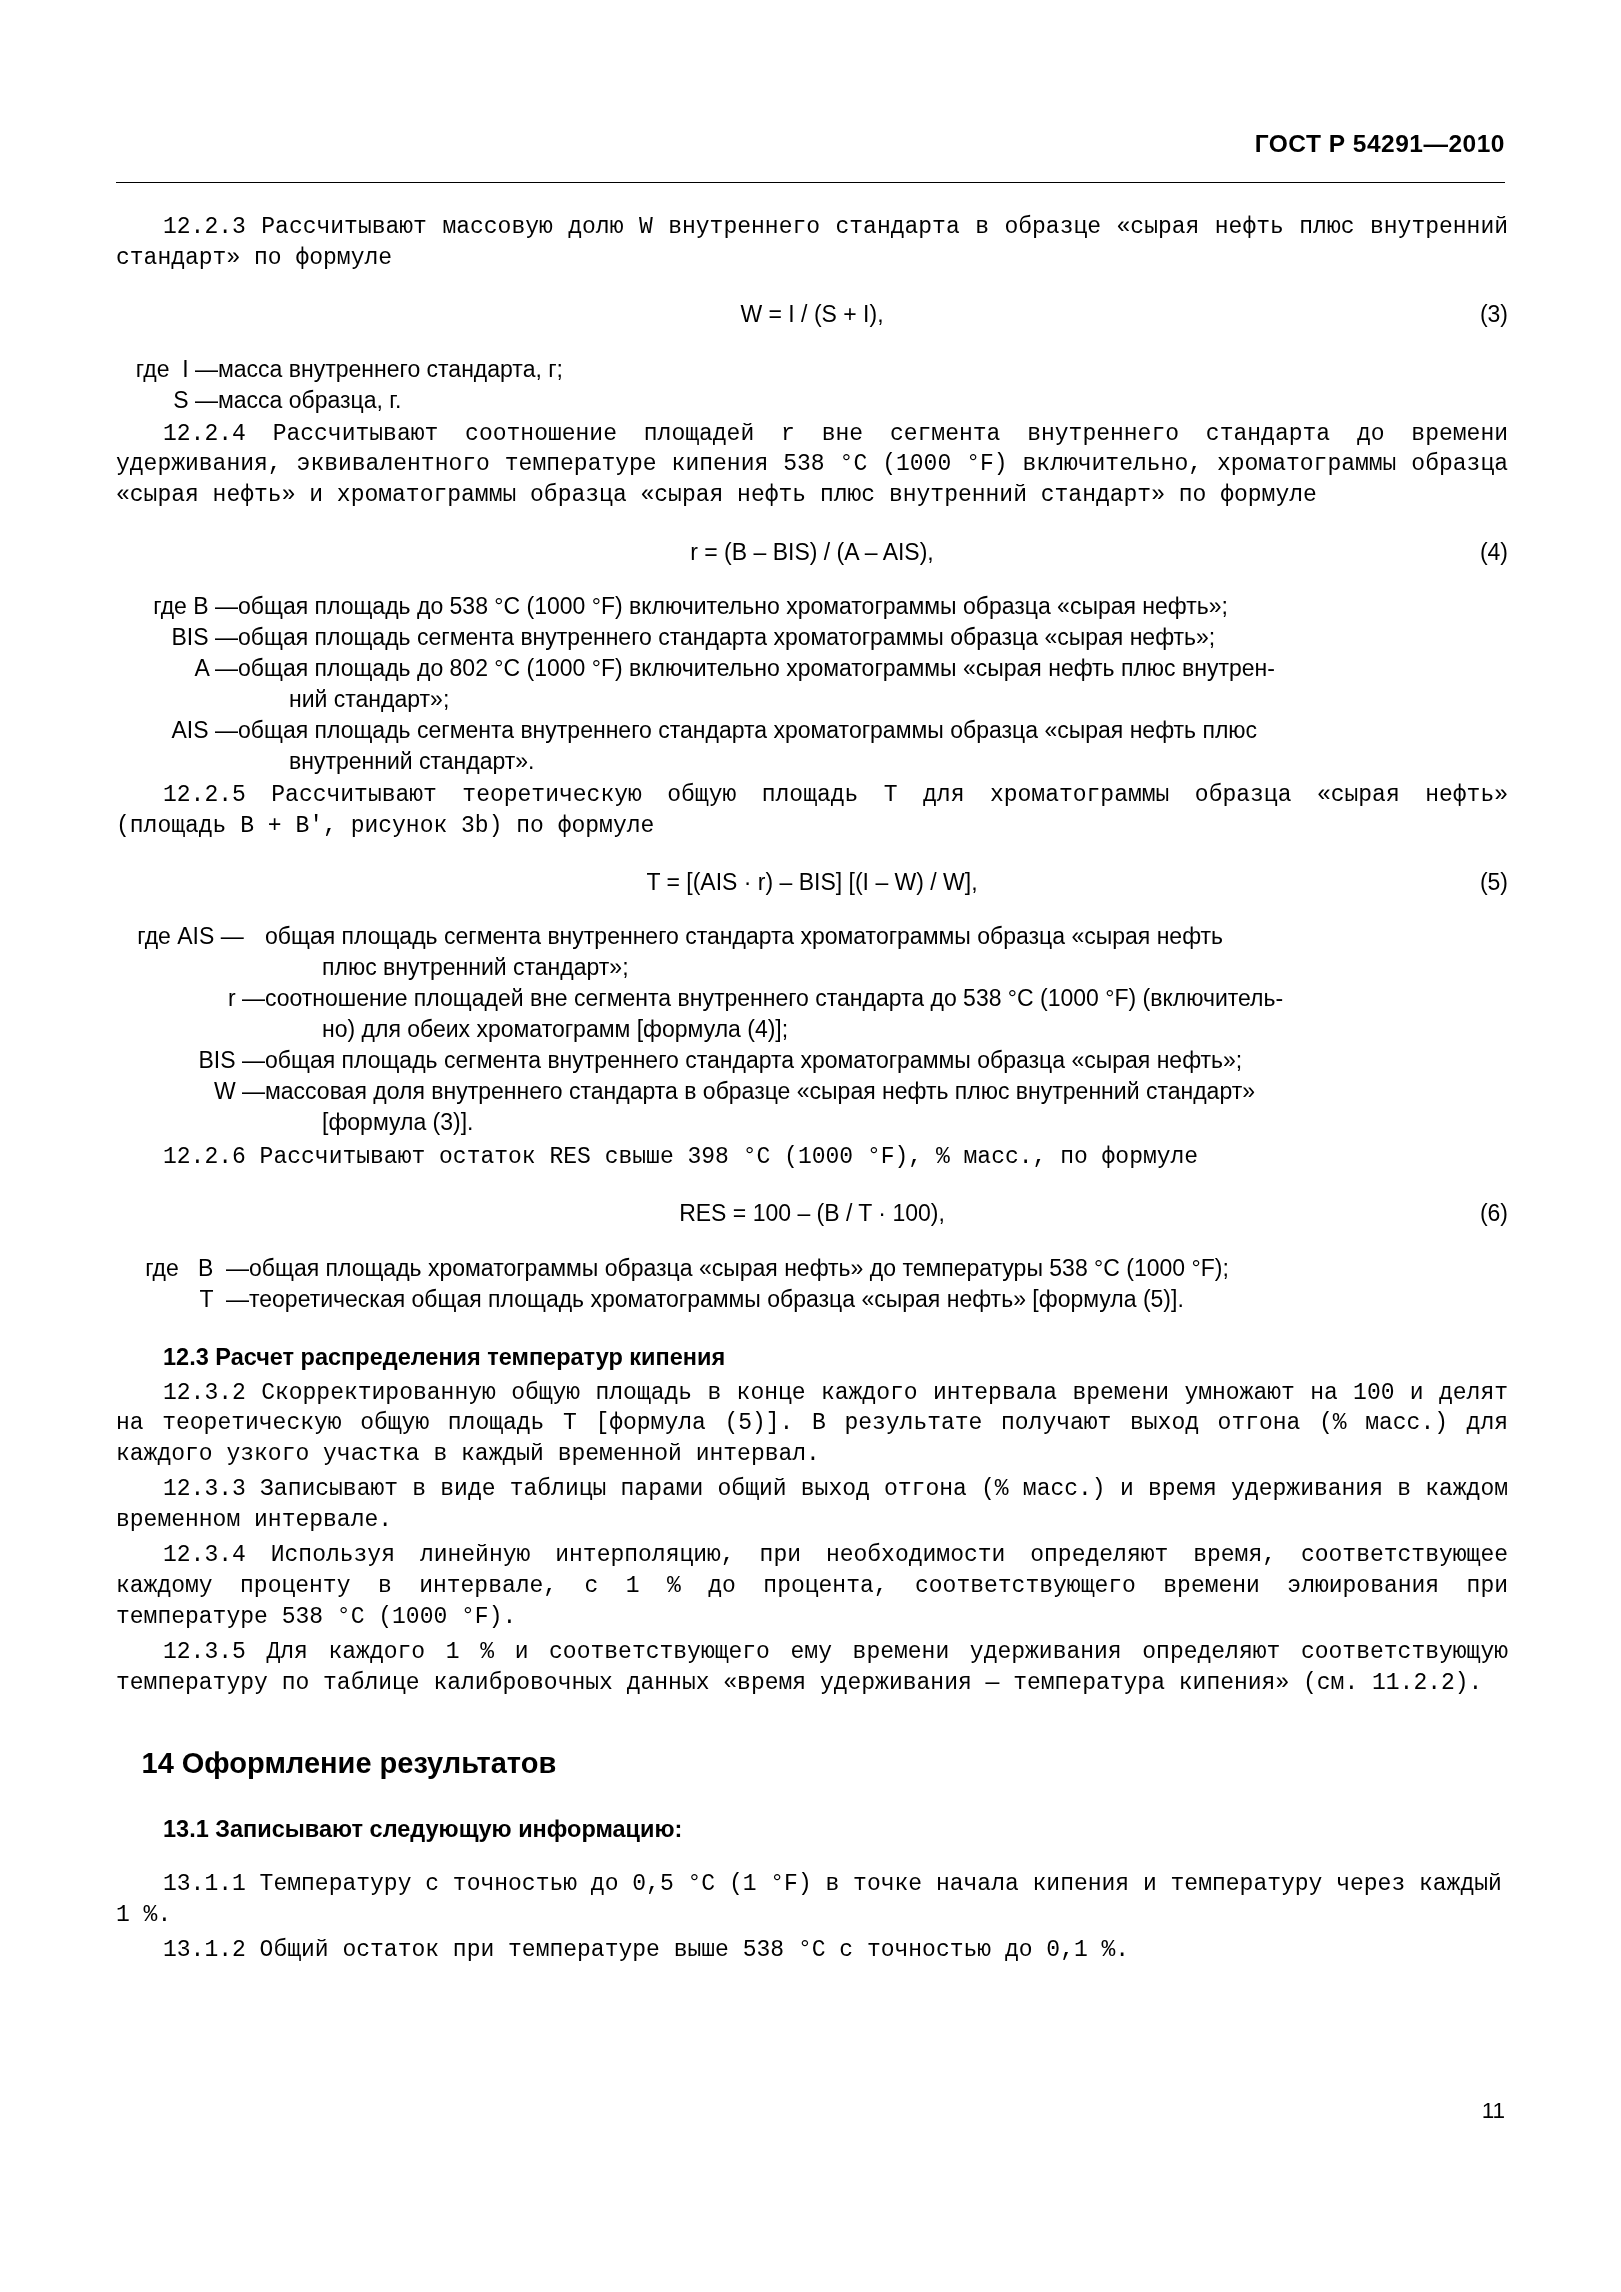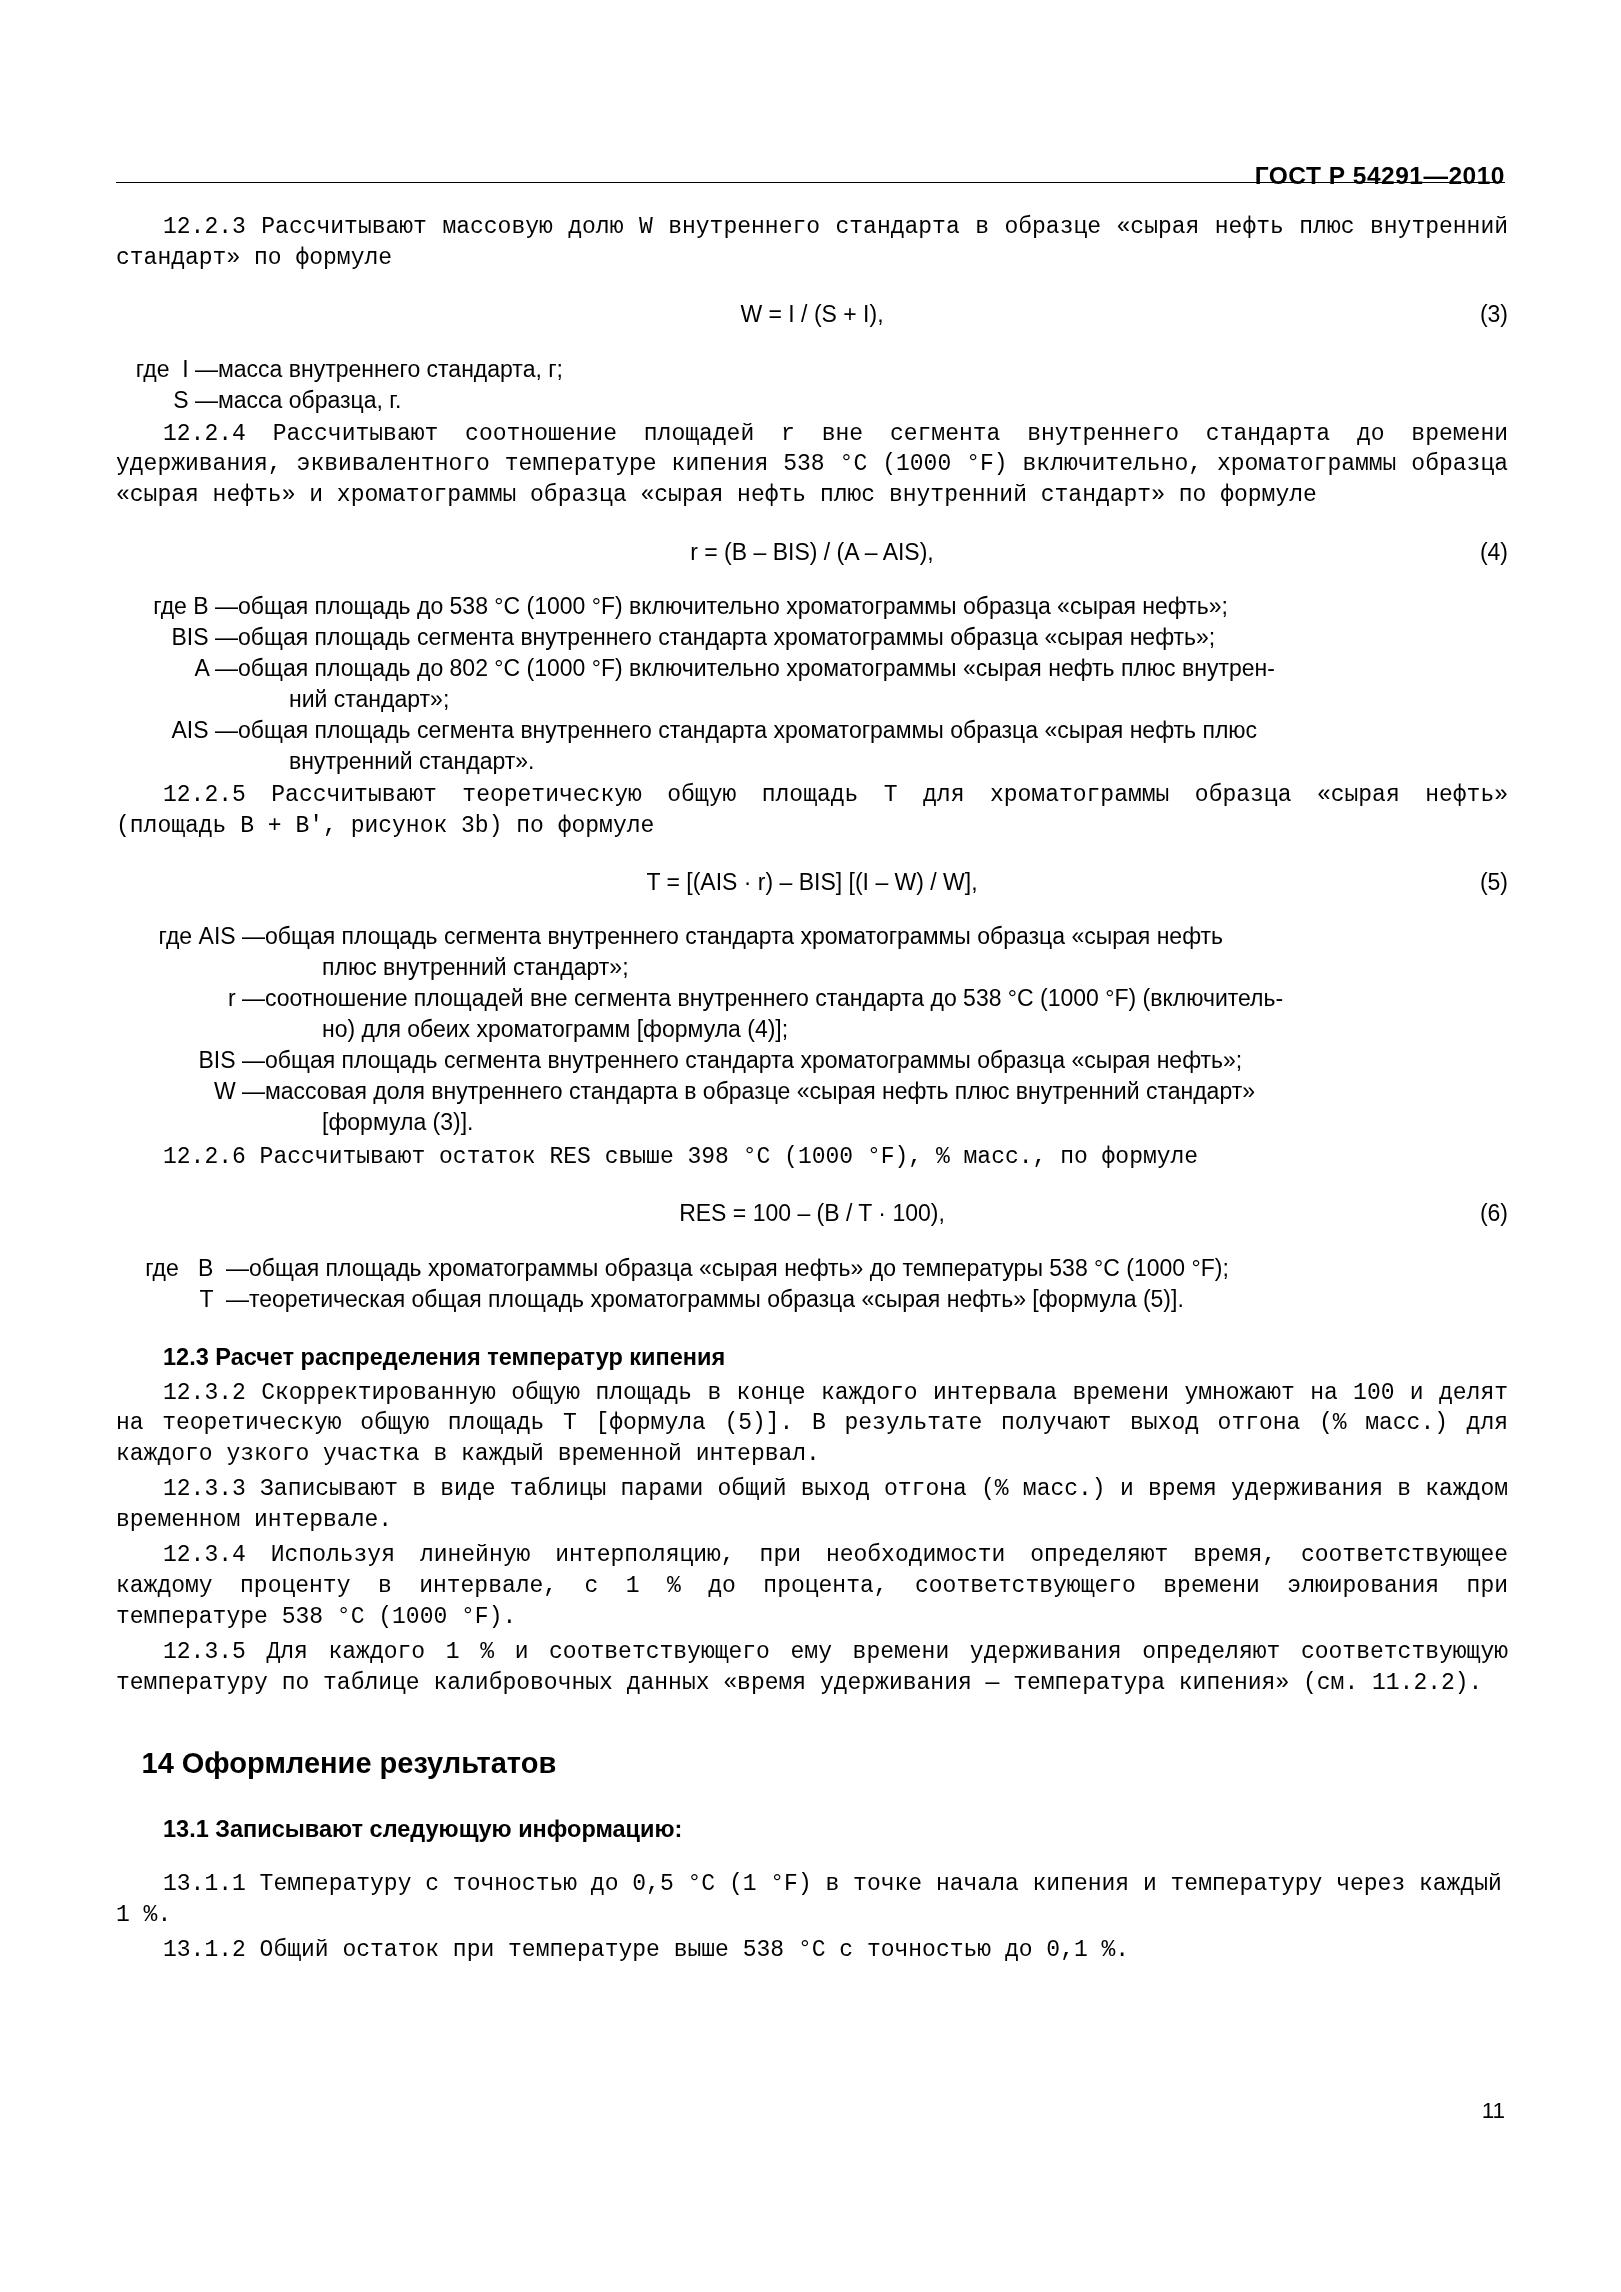--- a/index.html
+++ b/index.html
@@ -18,21 +18,21 @@
   .page {
     position: relative;
     width: 1621px;
     height: 2293px;
     box-sizing: border-box;
     padding: 0;
   }
   
   .header {
     position: absolute;
-    top: 162px;
+    top: 130px;
     right: 116px;
     font-size: 24.5px;
     font-weight: bold;
     letter-spacing: 0.5px;
   }
   .header-rule {
     position: absolute;
     top: 182px;
     left: 116px;
     right: 116px;
@@ -178,21 +178,21 @@
 
     <p class="indent gap-sm">12.2.5 Рассчитывают теоретическую общую площадь T для хроматограммы образца «сырая нефть» (площадь B + B′, рисунок 3b) по формуле</p>
 
     <div class="formula-row">
       <span class="expr">T = [(AIS · r) – BIS] [(I – W) / W],</span>
       <span class="num">(5)</span>
     </div>
 
     <div class="deflist">
       <div class="defrow">
-        <span class="lead" style="width:149px;">где AIS —</span>
+        <span class="lead" style="width:149px;text-align:center;">где AIS —</span>
         <span class="desc">
           <span>общая площадь сегмента внутреннего стандарта хроматограммы образца «сырая нефть</span>
           <span class="cont" style="padding-left:57px;">плюс внутренний стандарт»;</span>
         </span>
       </div>
       <div class="defrow">
         <span class="lead" style="width:149px;">r —</span>
         <span class="desc">
           <span>соотношение площадей вне сегмента внутреннего стандарта до 538 °С (1000 °F) (включитель-</span>
           <span class="cont" style="padding-left:57px;">но) для обеих хроматограмм [формула (4)];</span>

